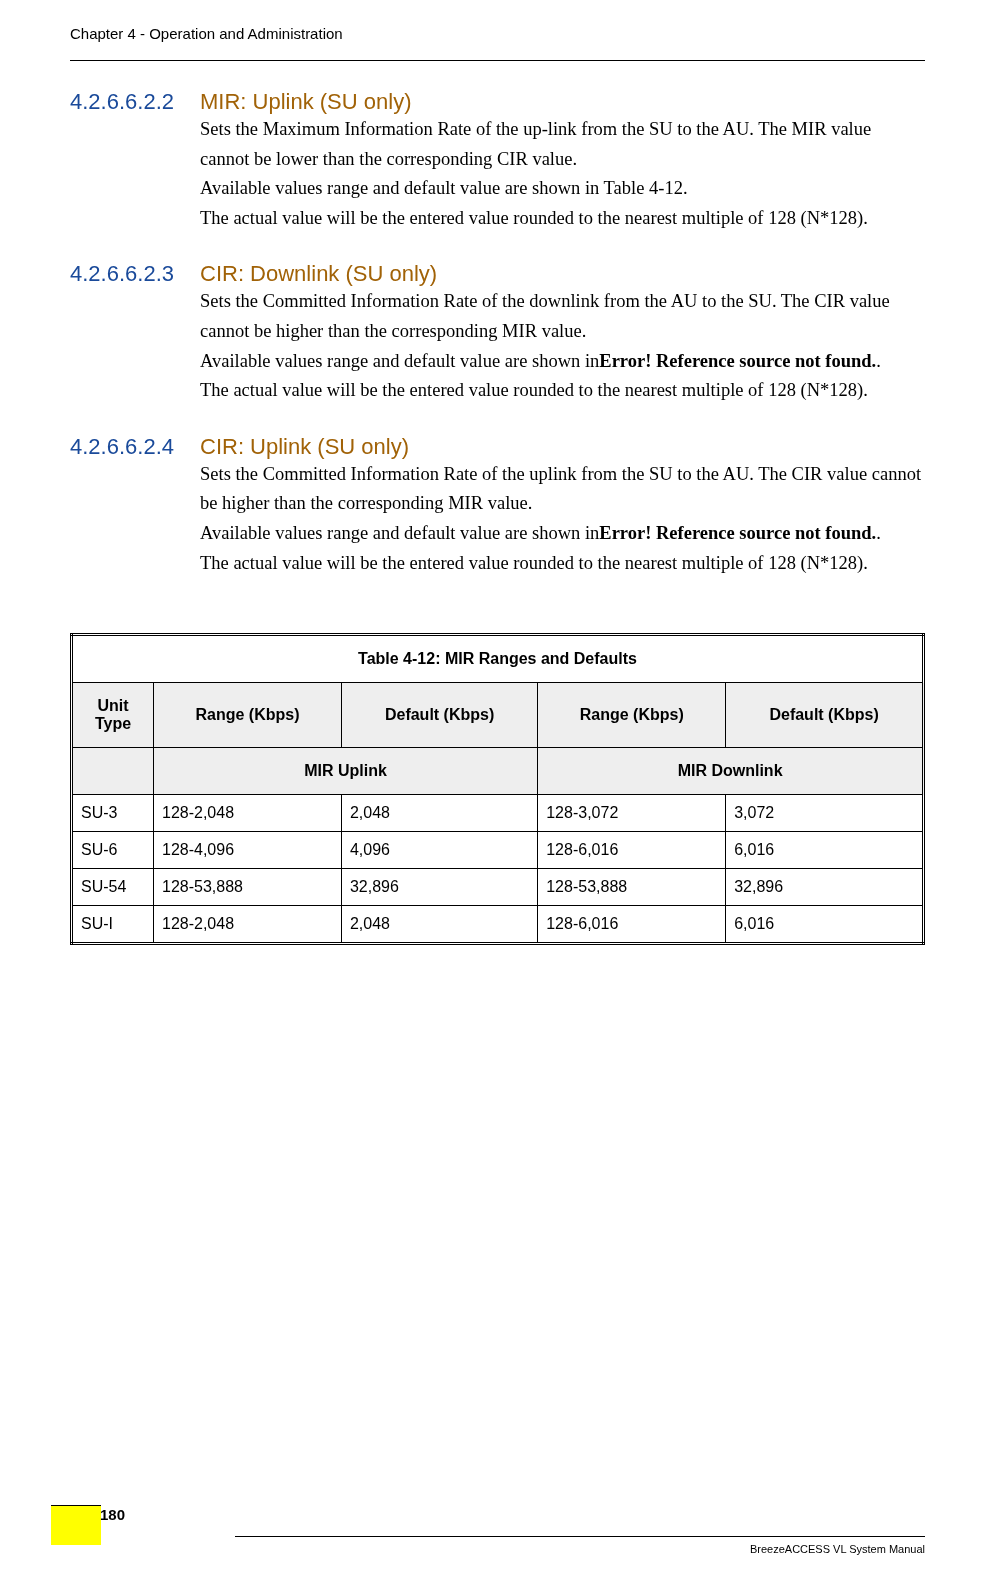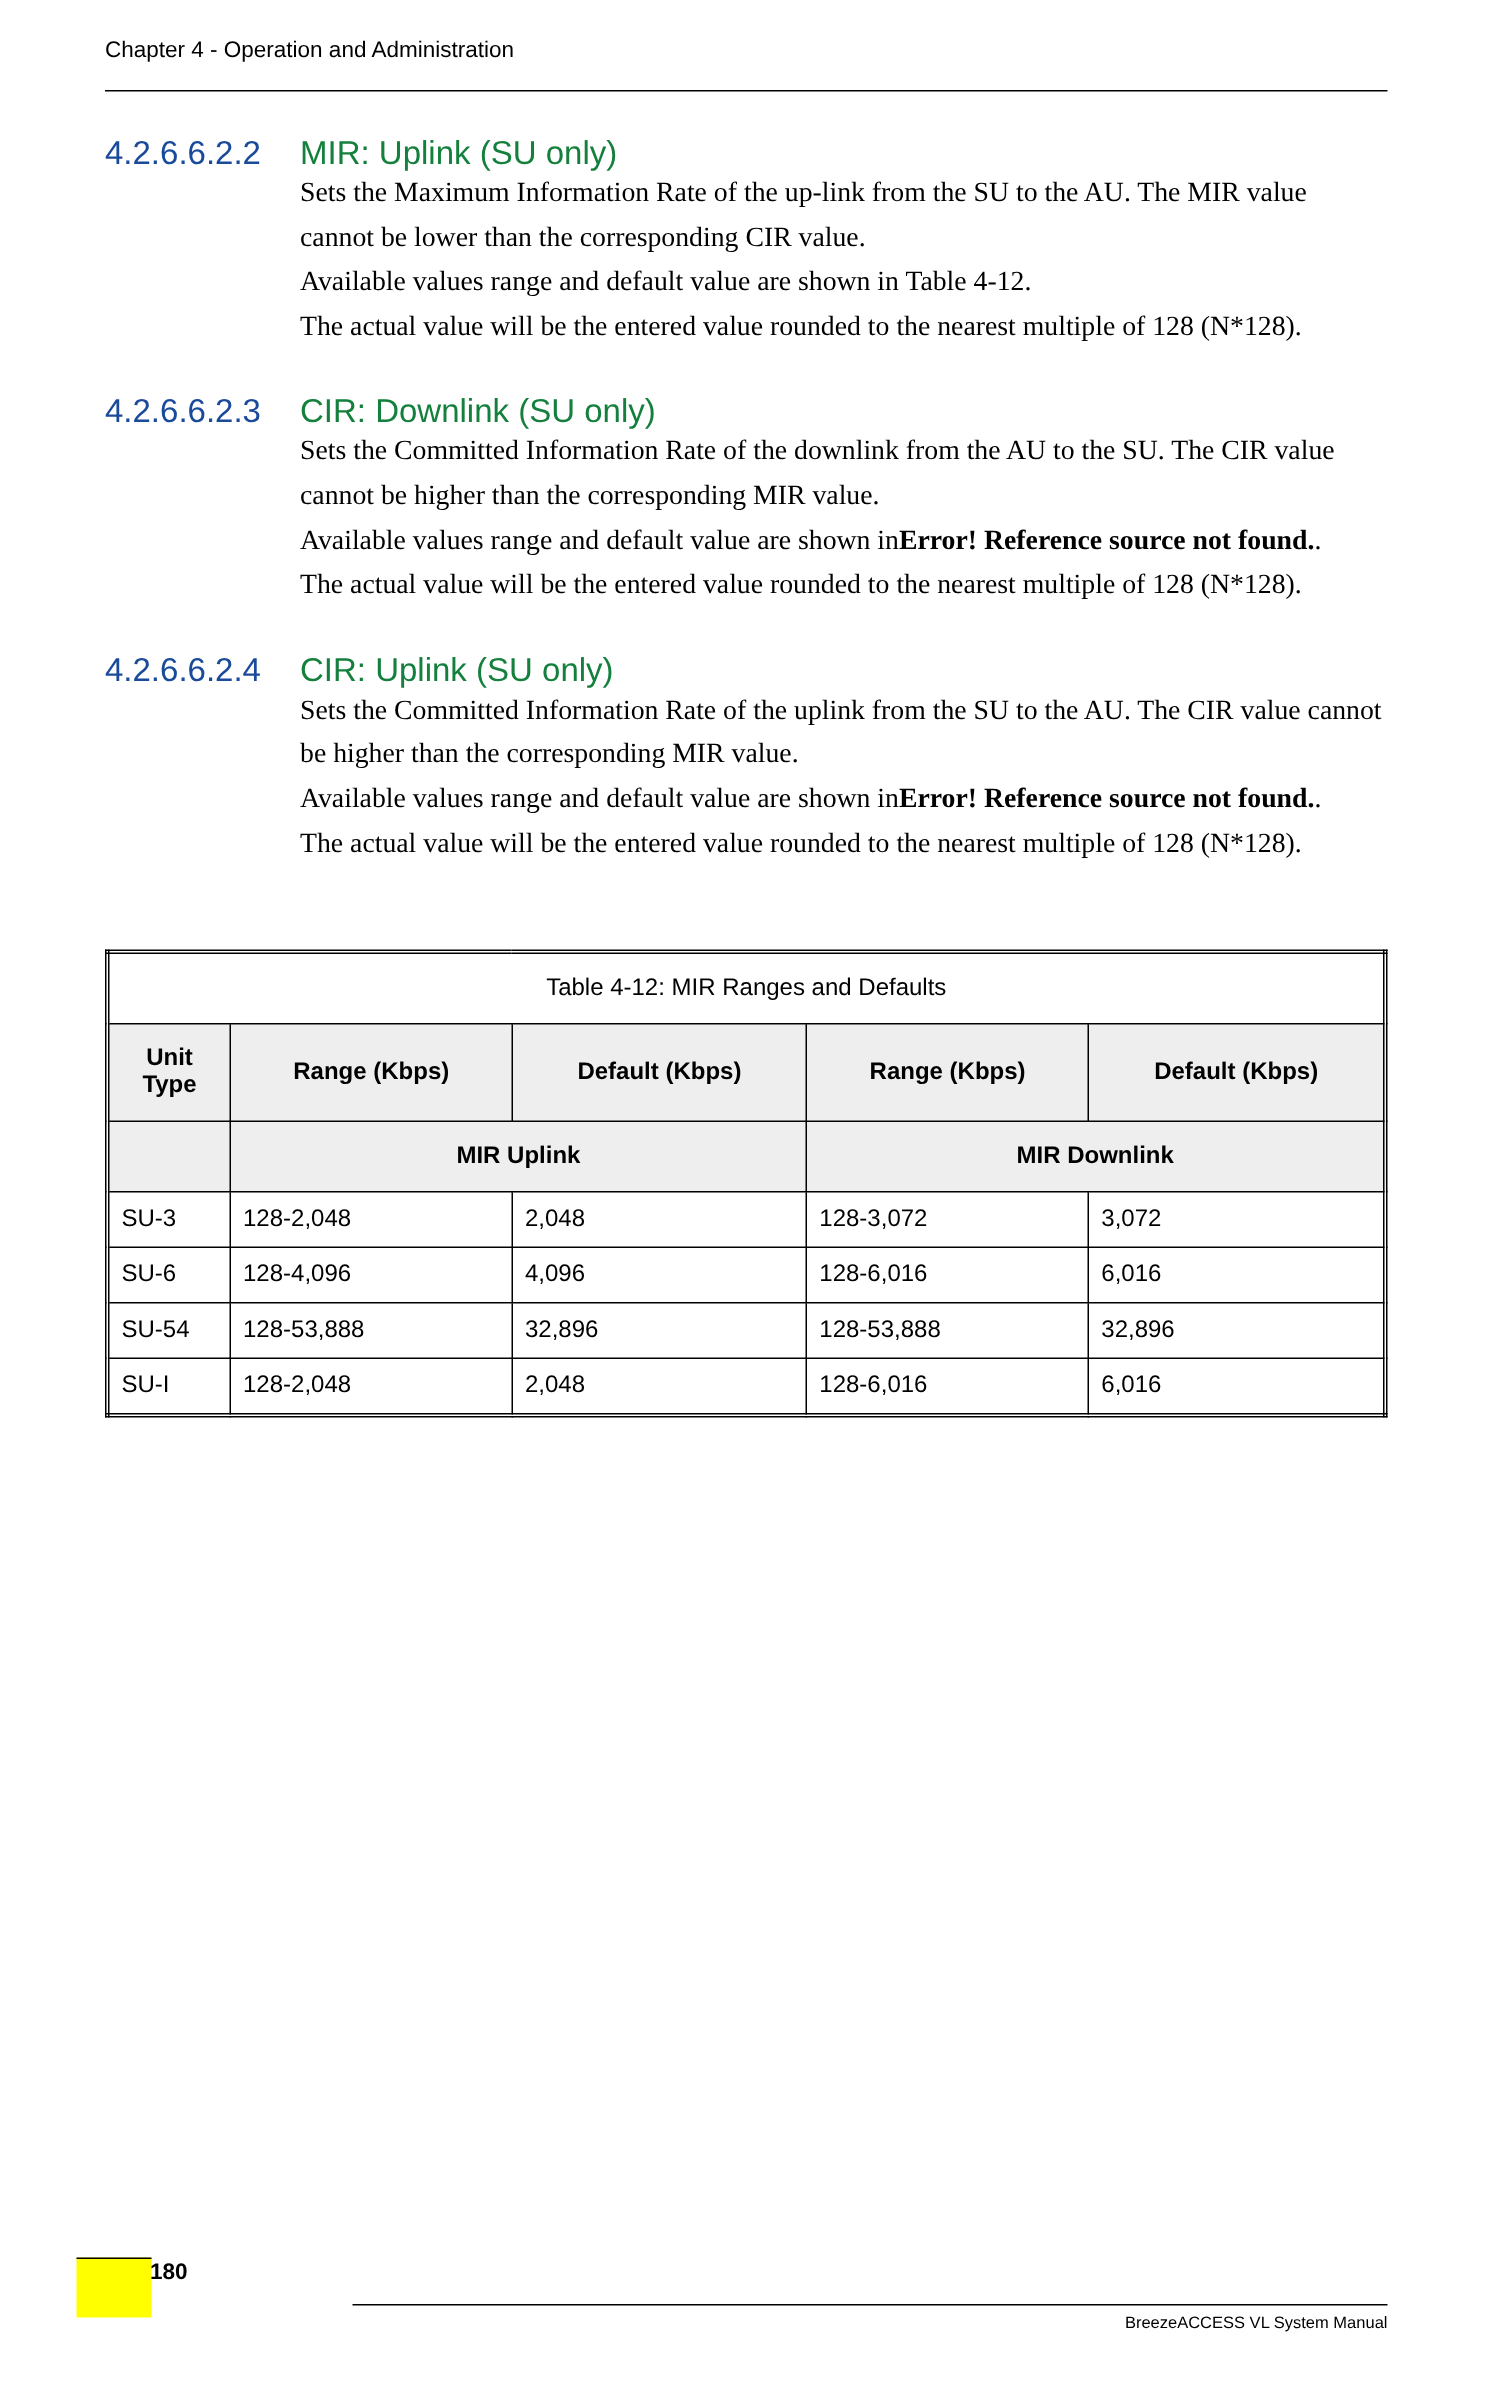--- a/index.html
+++ b/index.html
@@ -26,21 +26,21 @@
     }
     .section-num {
       font-family: Arial, Helvetica, sans-serif;
       color: #1a4a9a;
       font-size: 22px;
       width: 130px;
       flex-shrink: 0;
     }
     .section-title {
       font-family: Arial, Helvetica, sans-serif;
-      color: #15803d;
+      color: #a16207;
       font-size: 22px;
     }
     .body-text {
       margin-left: 130px;
       margin-top: 0;
       font-size: 18.5px;
       line-height: 1.6;
     }
     .bold { font-weight: bold; }
     .mir-table {
@@ -51,21 +51,21 @@
       font-family: Arial, Helvetica, sans-serif;
       font-size: 16px;
     }
     .mir-table th, .mir-table td {
       border: 1px solid #000;
       padding: 10px 8px;
       text-align: left;
     }
     .mir-table .caption {
       text-align: center;
-      font-weight: normal;
+      font-weight: bold;
       padding: 14px 8px;
       background: #fff;
     }
     .mir-table .head-cell {
       background: #eeeeee;
       text-align: center;
       font-weight: bold;
       padding: 14px 8px;
     }
     .mir-table .unit-type {

